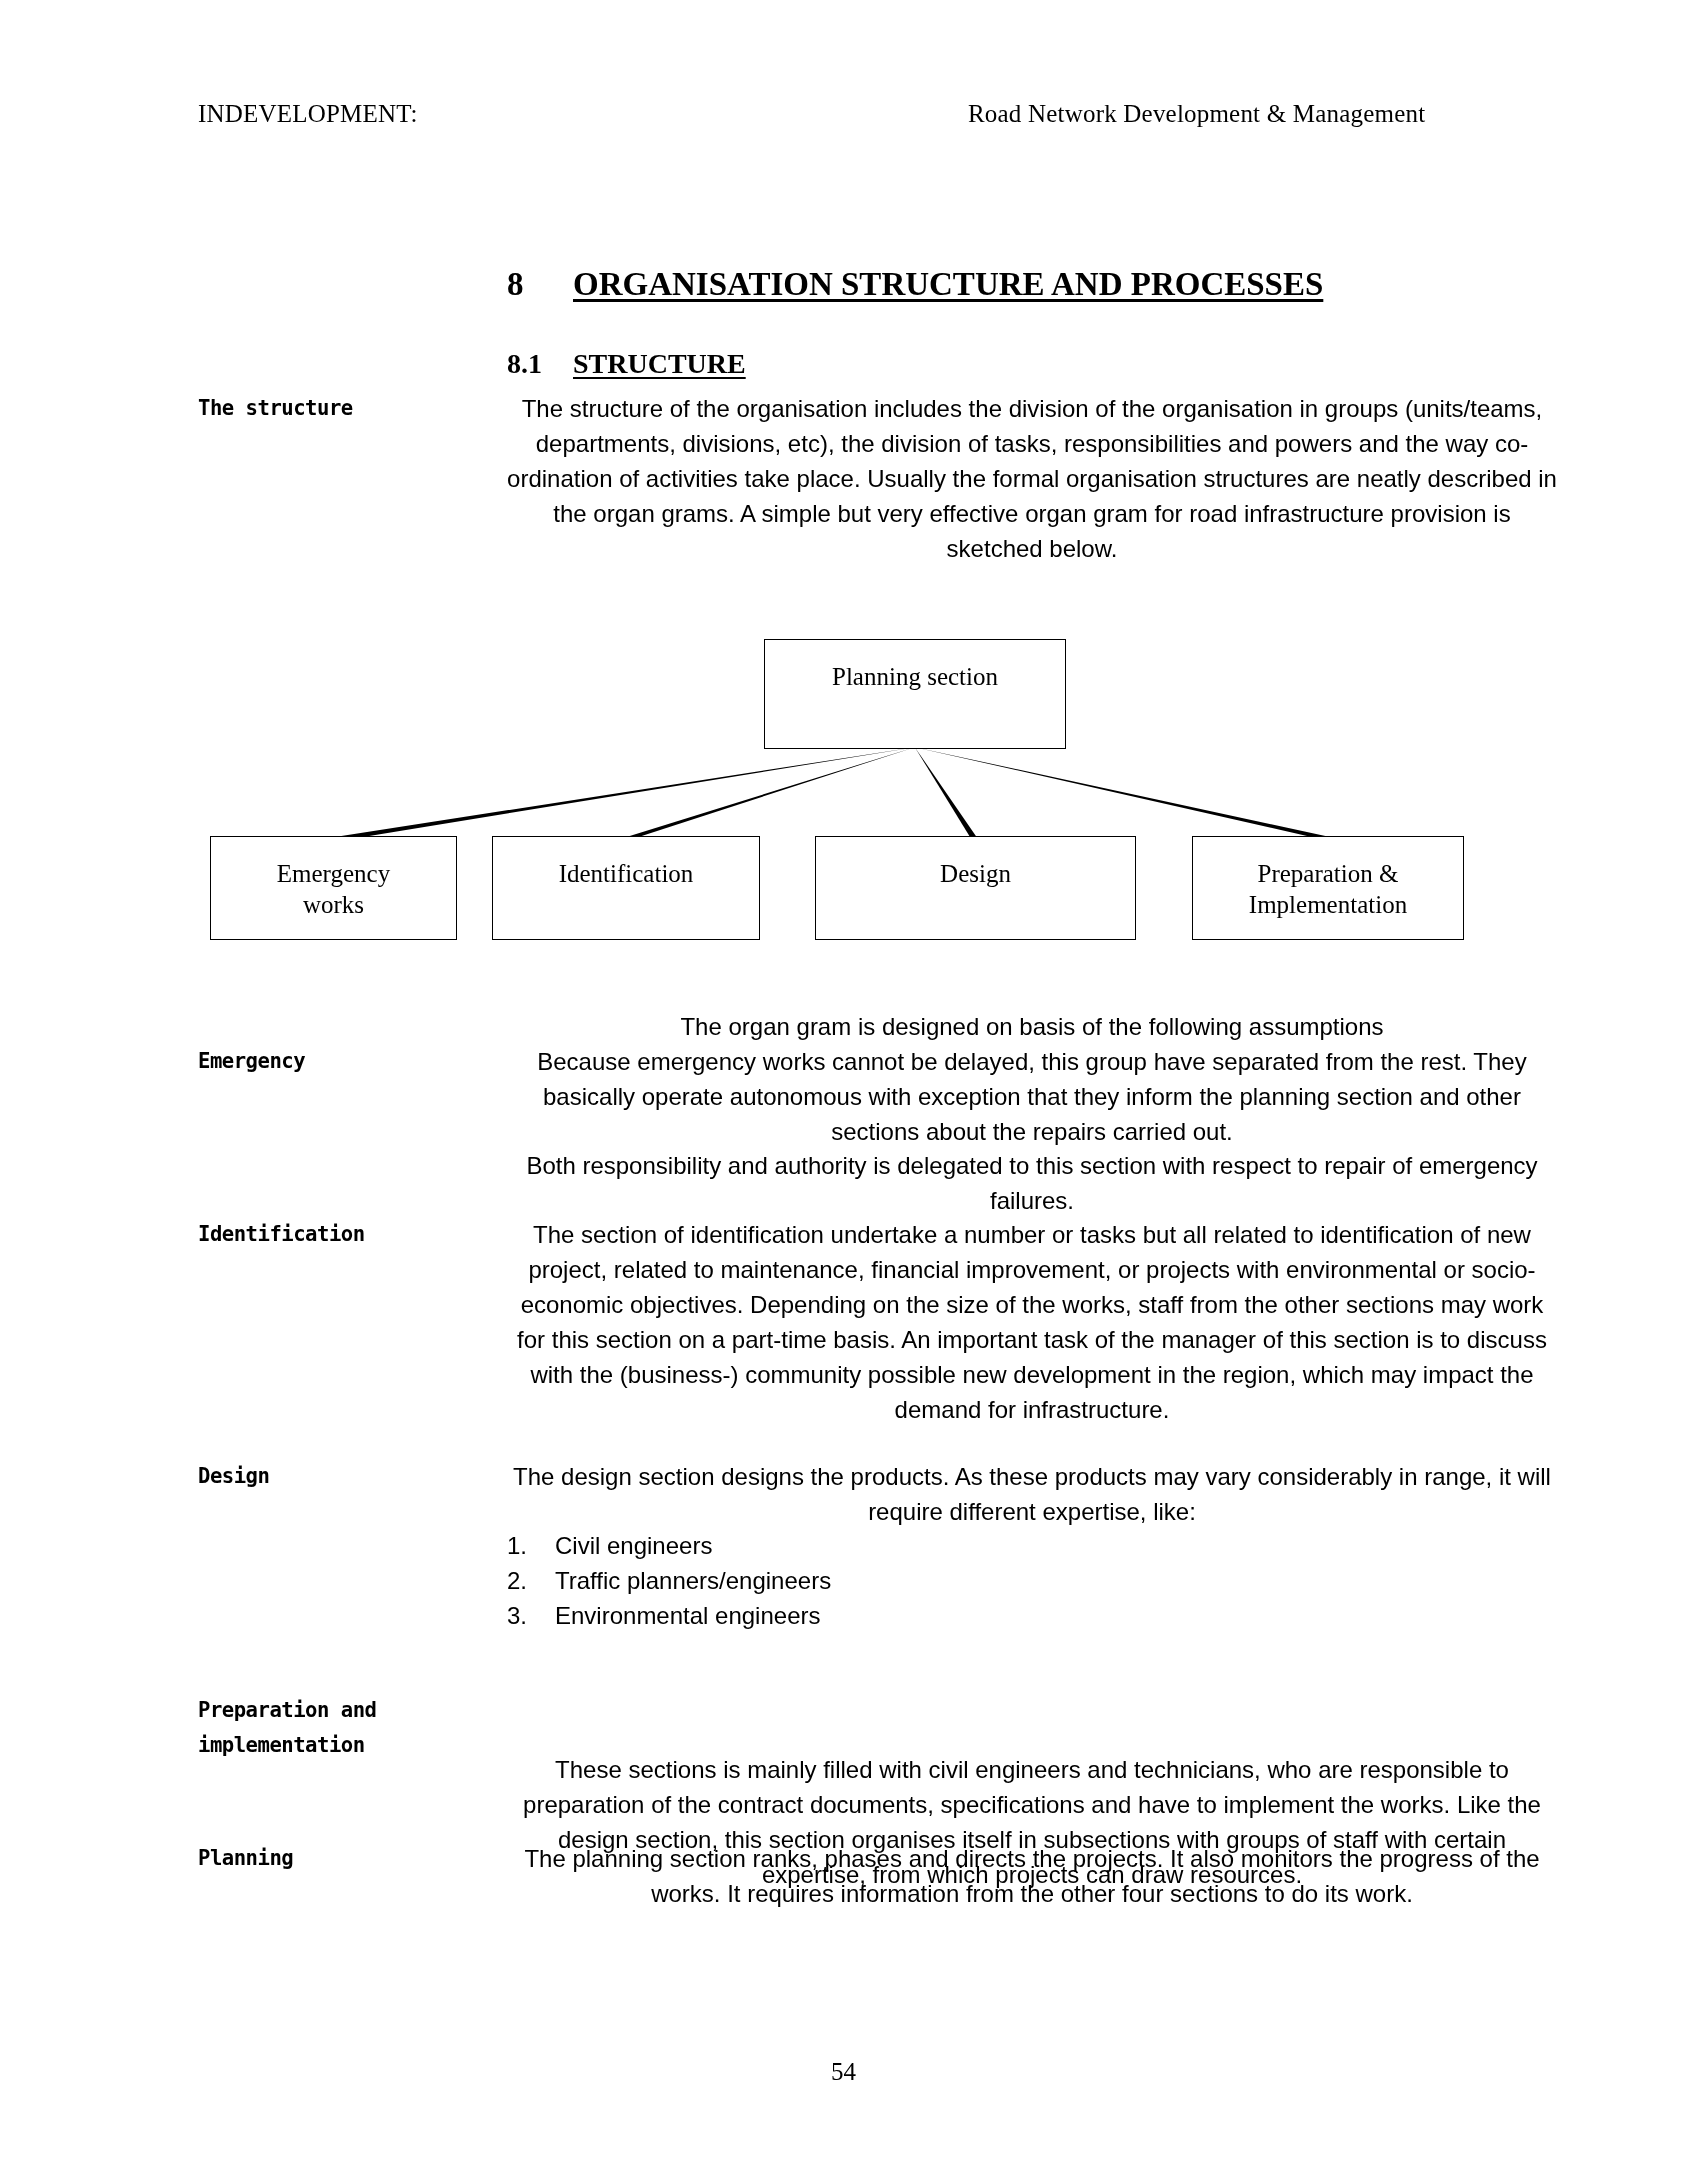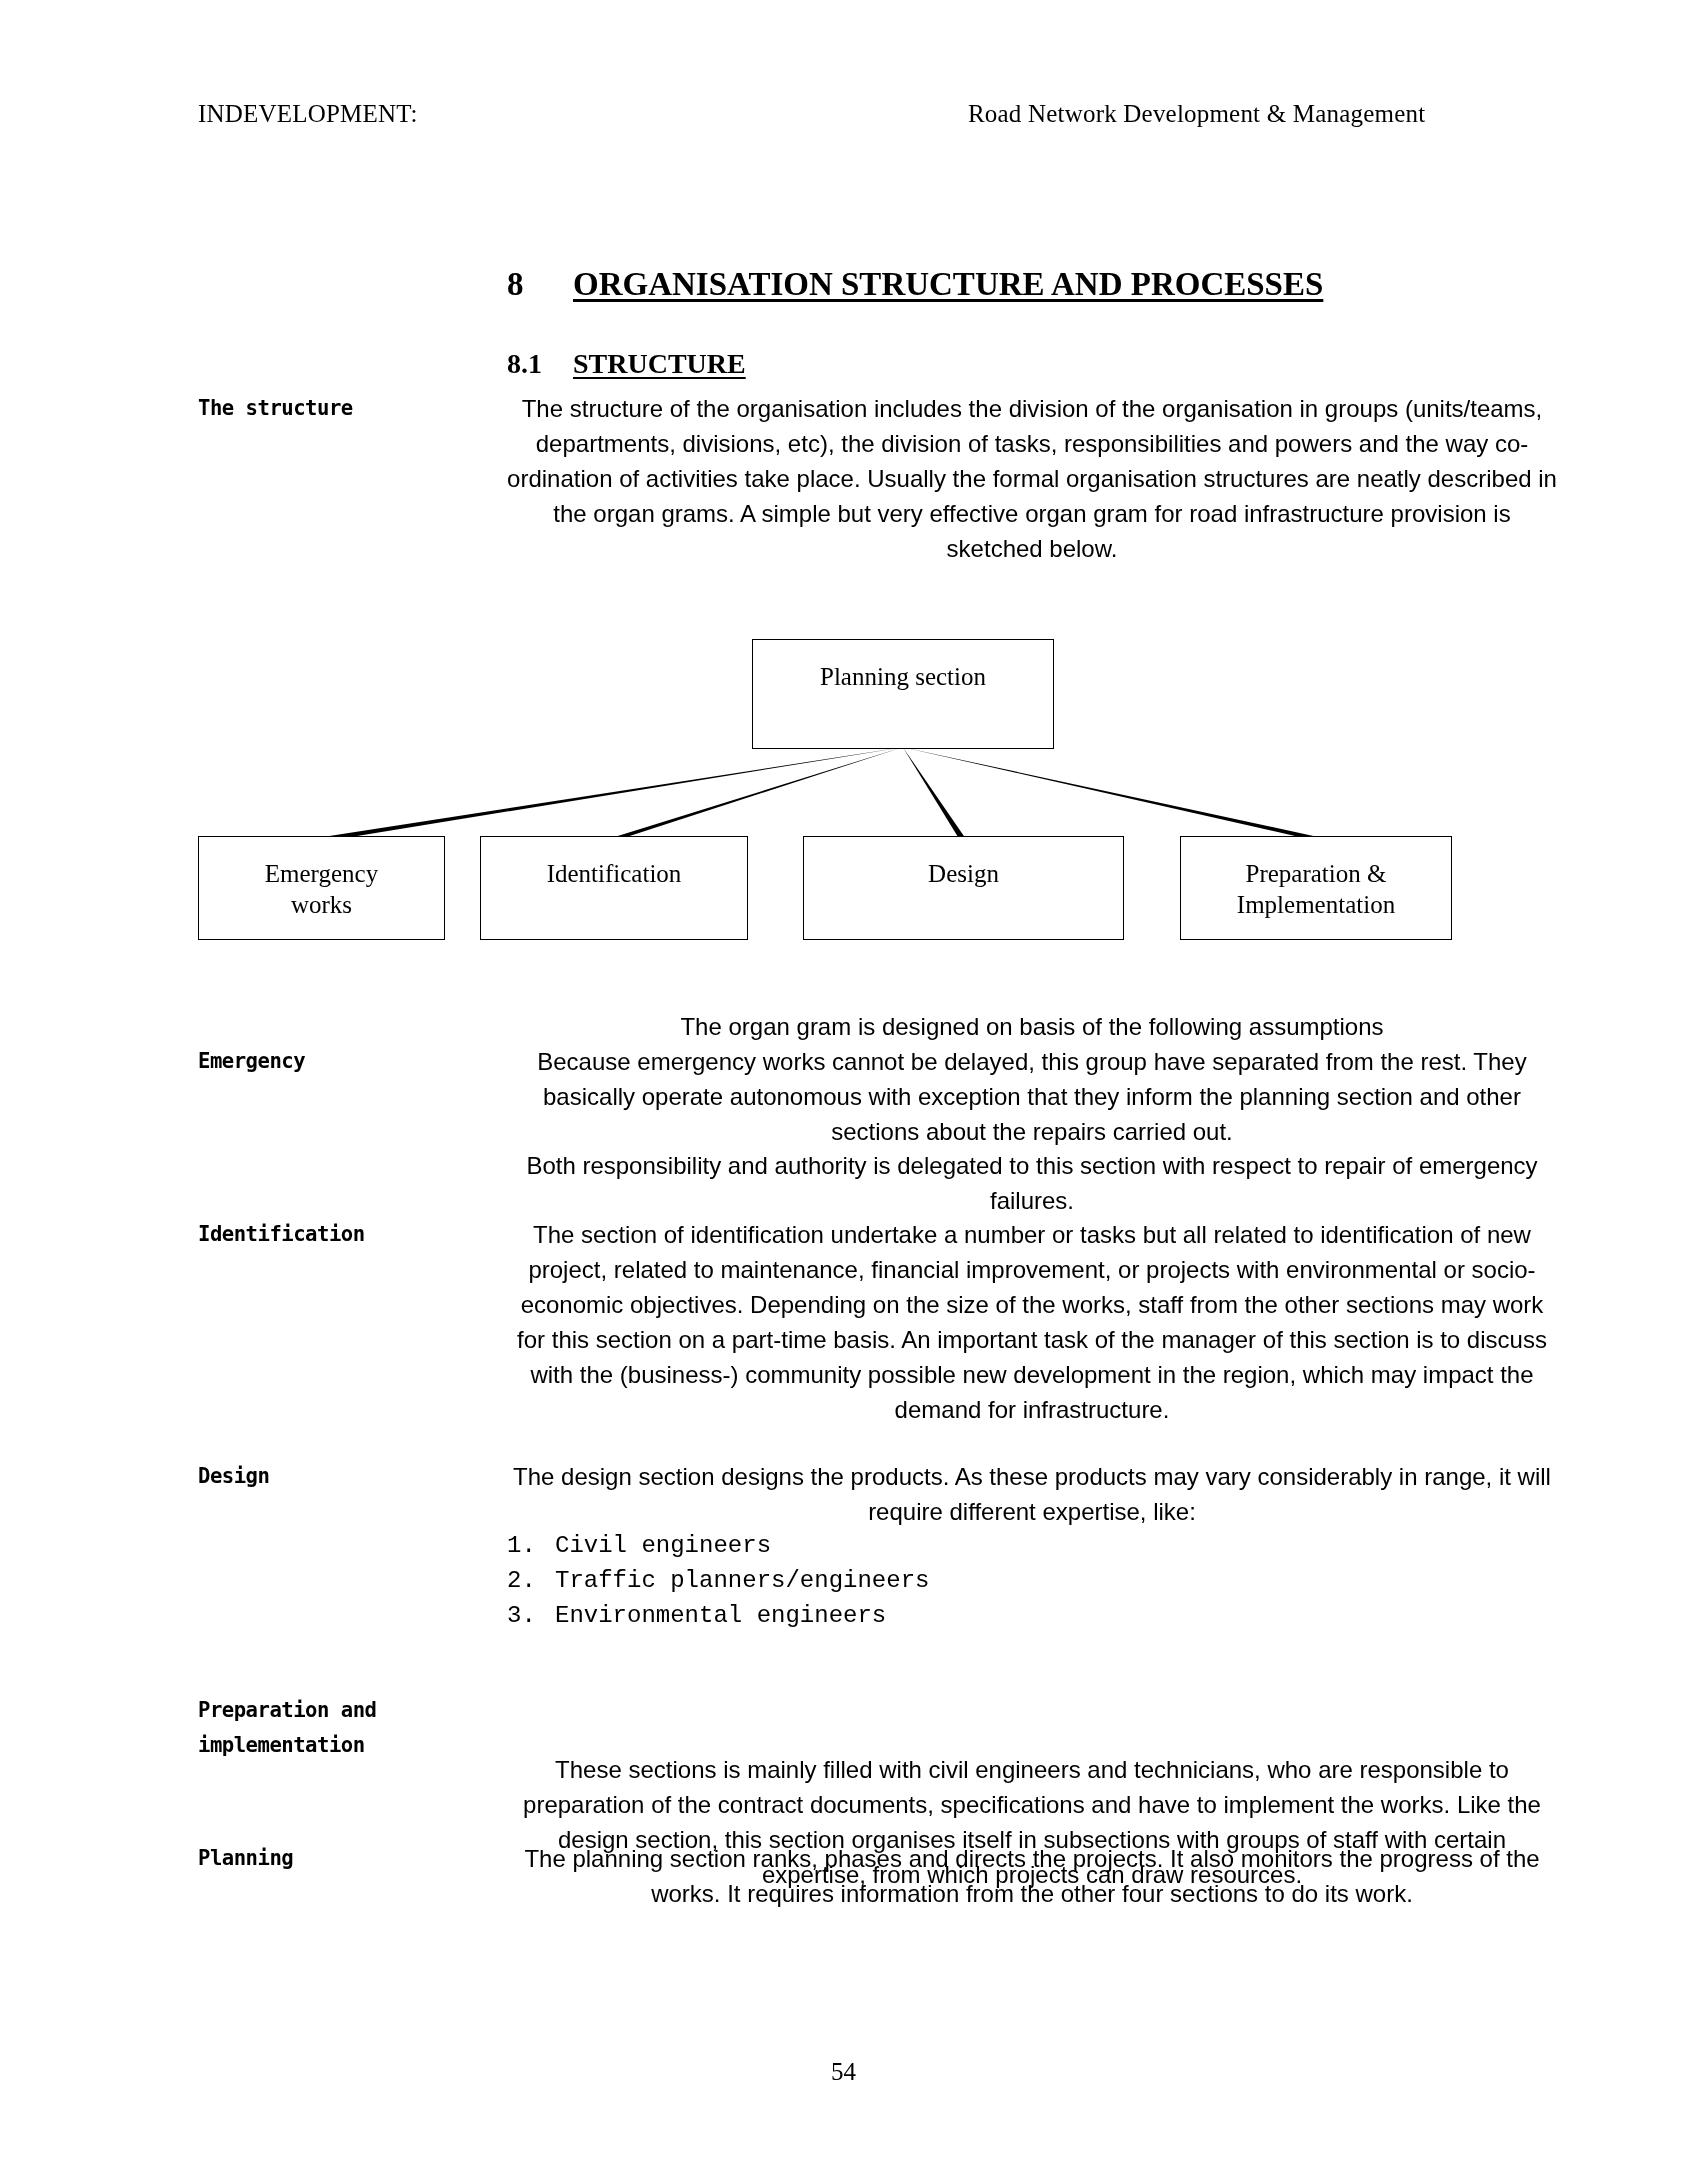--- a/index.html
+++ b/index.html
@@ -97,31 +97,31 @@
     font-family: "Liberation Sans", sans-serif;
     font-size: 24px;
     line-height: 35px;
   }
   .body-block p { margin: 0; text-align: center; }
 
   .numlist {
     position: absolute;
     left: 507px;
     width: 1050px;
-    font-family: Liberation Mono, monospace;
+    font-family: Liberation Sans, sans-serif;
     font-size: 24px;
     line-height: 35px;
   }
   .numlist-item { display: block; white-space: nowrap; }
   .numlist-num { display: inline-block; width: 48px; }
 
   
   .chart {
     position: absolute;
-    left: 0;
+    left: 12px;
     top: 0;
     width: 1357px;
     height: 2183px;
     pointer-events: none;
   }
   .node {
     position: absolute;
     border: 1.6px solid #000000;
     background: #ffffff;
     font-family: "Liberation Serif", serif;

